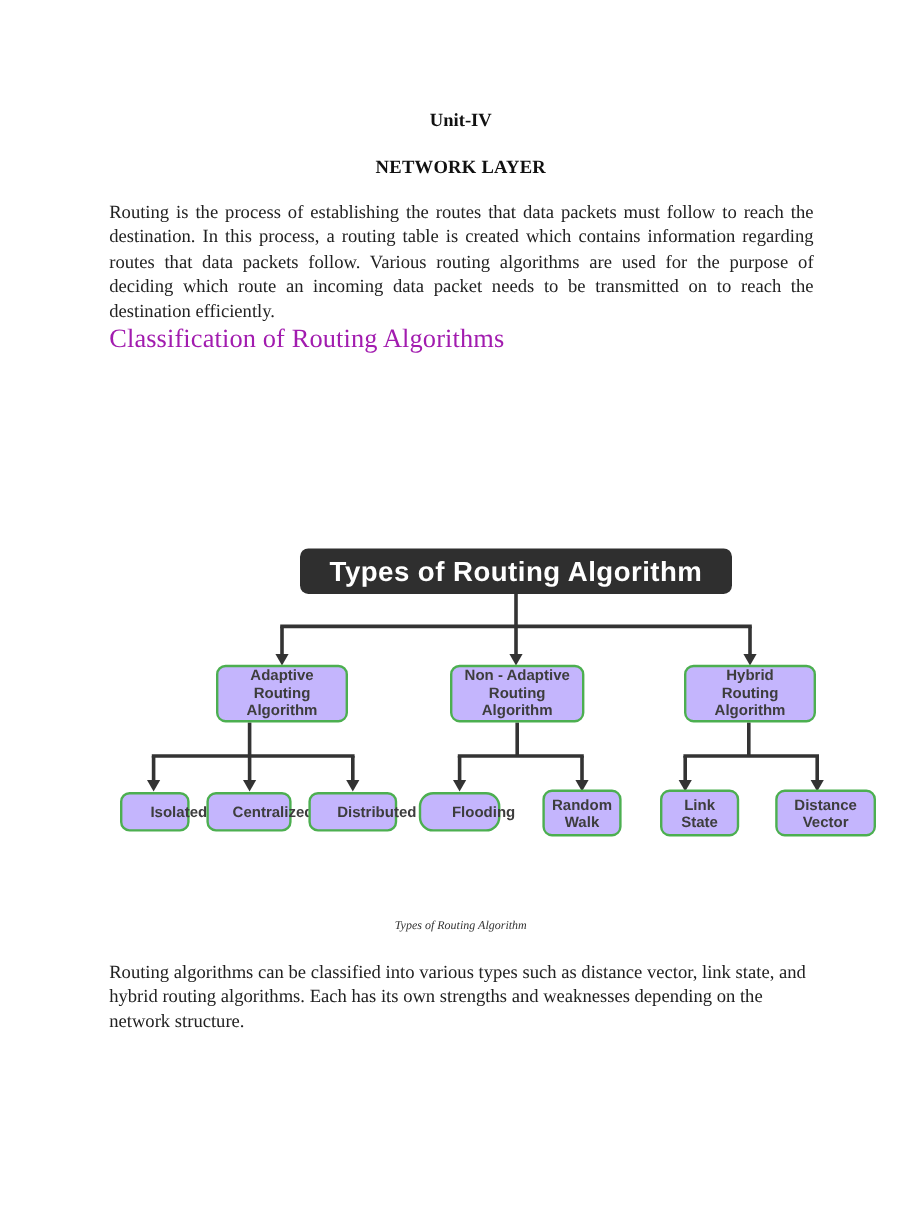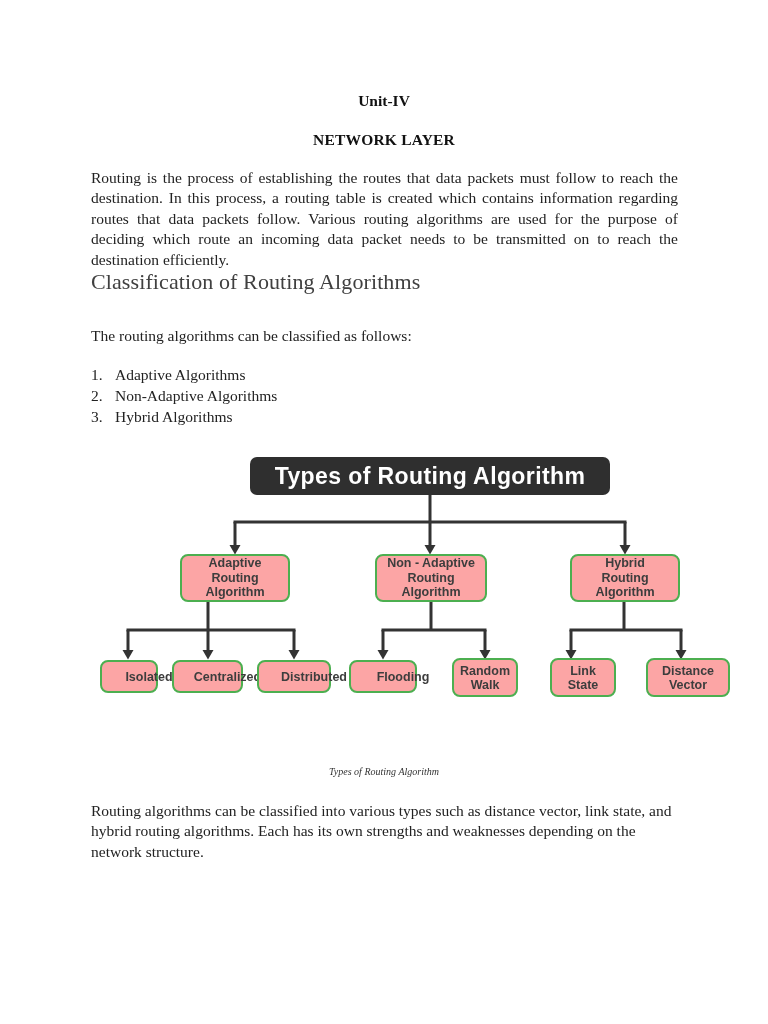--- a/index.html
+++ b/index.html
@@ -12,81 +12,75 @@
                font-weight: bold; font-size: 15.5px; color: #111; }
   .doc-title.t1 { top: 92px; }
   .doc-title.t2 { top: 131px; letter-spacing: 0.2px; }
 
   .body-par { position: absolute; left: 91px; width: 587px; font-size: 15.5px;
               line-height: 20.4px; color: #222; }
   .intro { top: 168px; text-align: justify; }
   .closing { top: 801px; text-align: left; }
 
   .sec-heading { position: absolute; left: 91px; top: 269px; font-size: 22px;
-                 font-weight: normal; color: #404040; letter-spacing: 0.1px; }
+                 font-weight: normal; color: #a21caf; letter-spacing: 0.1px; }
 
   .list-intro { position: absolute; left: 91px; top: 327px; font-size: 15.5px; color: #222; }
 
   .alg-list { position: absolute; left: 91px; top: 365px; list-style: none; }
   .alg-list .li { font-size: 15.5px; line-height: 20.8px; color: #222; }
   .alg-list .num { display: inline-block; width: 24px; }
 
   
   .diagram { position: absolute; left: 0; top: 450px; width: 768px; height: 260px; }
   .connectors { position: absolute; left: 0; top: 0; }
 
   .node { position: absolute; display: flex; align-items: center; justify-content: center;
           text-align: center; font-family: "Liberation Sans", sans-serif;
           white-space: pre-line; }
 
   .root-node { left: 250px; top: 7px; width: 360px; height: 38px;
                background: #2f2f2f; border-radius: 7px; color: #ffffff;
                font-size: 23px; font-weight: bold; letter-spacing: 0.4px; }
 
-  .green-node { background: #fca5a5; border: 2px solid #4caf50; border-radius: 8px;
+  .green-node { background: #c4b5fd; border: 2px solid #4caf50; border-radius: 8px;
                 color: #3d3d3d; font-weight: bold; }
 
   .lvl2 { top: 104px; height: 48px; font-size: 12.5px; line-height: 14.5px; }
   .n-adaptive    { left: 180px; width: 110px; }
   .n-nonadaptive { left: 375px; width: 112px; }
   .n-hybrid     { left: 570px; width: 110px; }
 
   .lvl3 { font-size: 12.5px; line-height: 14px; }
   .one-line { top: 210px; height: 33px; padding-left: 40px; }
   .two-line { top: 208px; height: 39px; }
   .n-isolated    { left: 100px; width: 58px; }
   .n-centralized { left: 172px; width: 71px; }
   .n-distributed { left: 257px; width: 74px; }
-  .n-flooding    { left: 349px; width: 68px; }
+  .n-flooding    { left: 349px; width: 68px; border-radius: 12px; }
   .n-randomwalk  { left: 452px; width: 66px; }
   .n-linkstate   { left: 538px; width: 66px; margin-left: 12px; }
   .n-distvector  { left: 646px; width: 84px; }
 
   .fig-caption { position: absolute; left: 0; top: 766px; width: 768px; text-align: center;
                  font-style: italic; font-size: 10px; color: #333; }
 </style>
 </head>
 <body>
 
 <div class="page">
 
   <div class="doc-title t2">NETWORK LAYER</div>
   <div class="doc-title t1">Unit-IV</div>
 
   <p class="body-par intro">Routing is the process of establishing the routes that data packets must follow to reach the destination. In this process, a routing table is created which contains information regarding routes that data packets follow. Various routing algorithms are used for the purpose of deciding which route an incoming data packet needs to be transmitted on to reach the destination efficiently.</p>
 
   <div class="sec-heading">Classification of Routing Algorithms</div>
 
-  <div class="list-intro">The routing algorithms can be classified as follows:</div>
 
-  <div class="alg-list">
-    <div class="li"><span class="num">1.</span><span>Adaptive Algorithms</span></div>
-    <div class="li"><span class="num">2.</span><span>Non-Adaptive Algorithms</span></div>
-    <div class="li"><span class="num">3.</span><span>Hybrid Algorithms</span></div>
-  </div>
 
   <div class="diagram">
 
     <svg class="connectors" width="768" height="260" viewBox="0 0 768 260">
       <g stroke="#333333" stroke-width="3" fill="none">
 
         <path d="M430 45 L430 96"></path>
 
         <path d="M233.5 72 L626.5 72"></path>
         <path d="M235 72 L235 96"></path>

